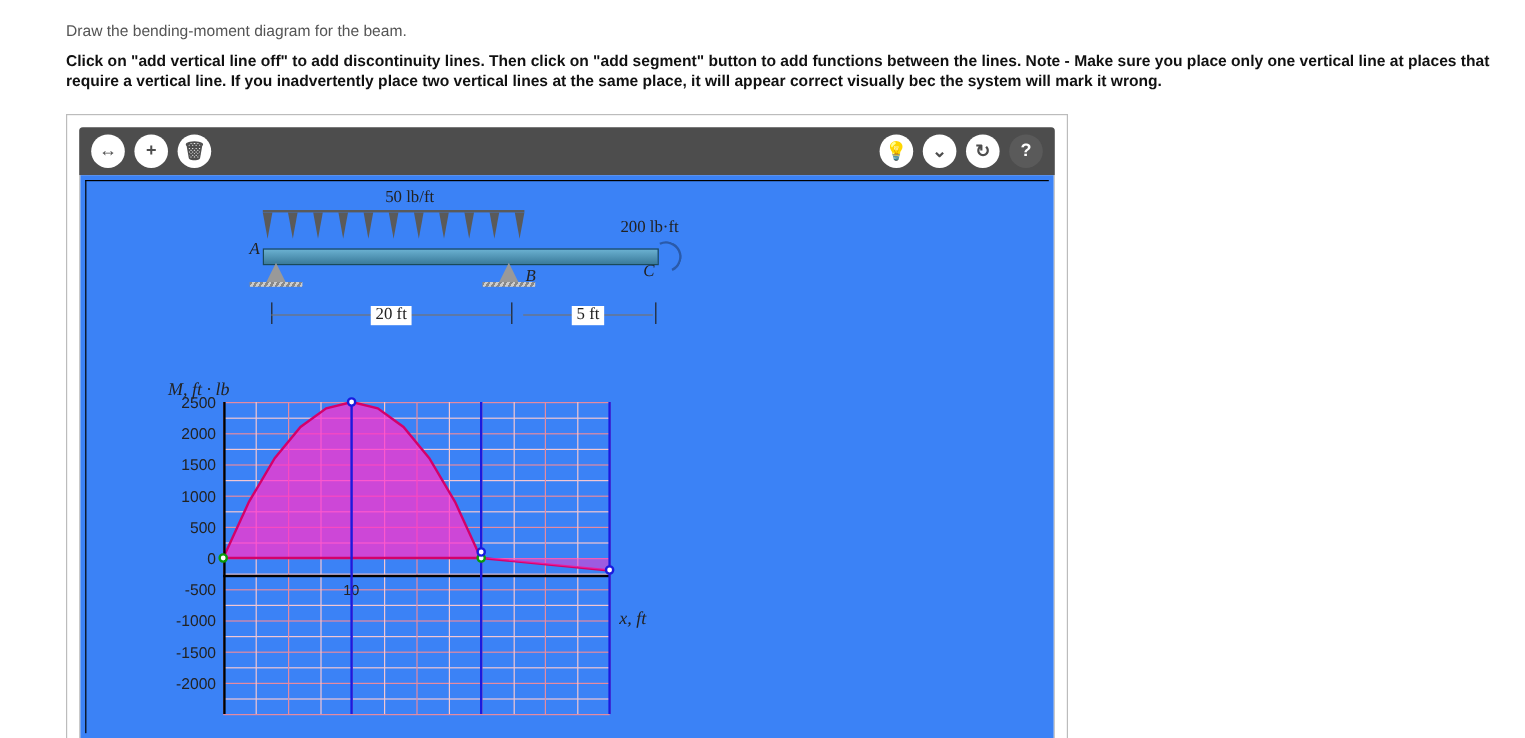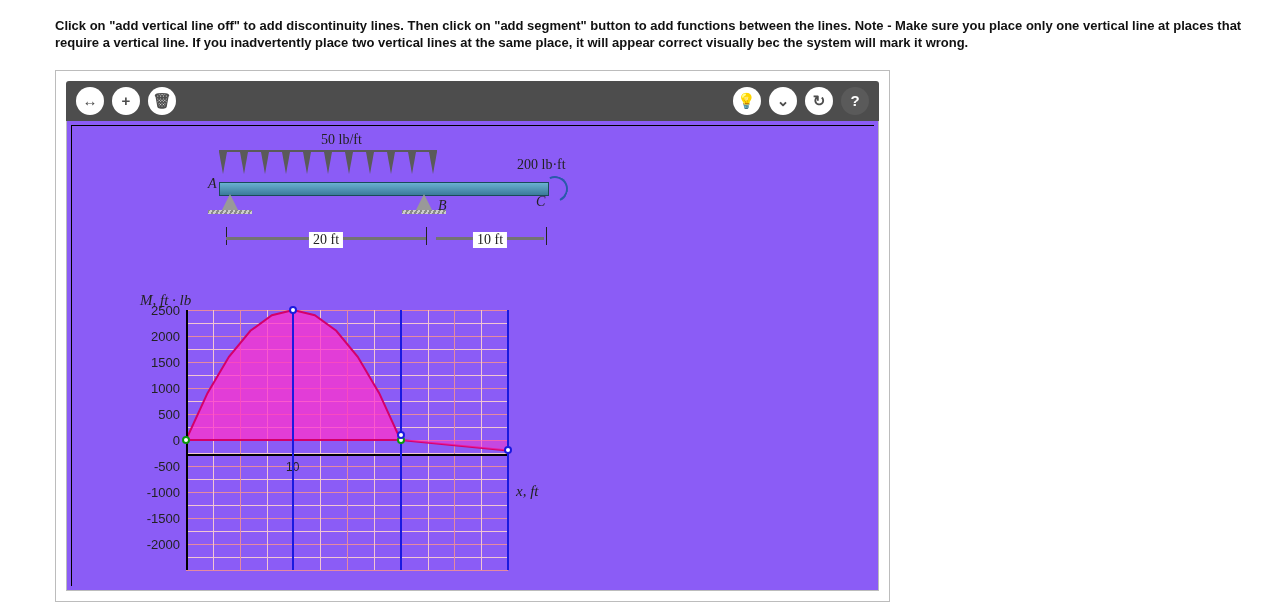--- a/index.html
+++ b/index.html
@@ -8,40 +8,40 @@
   .instruction-1 { color: #555; margin-bottom: 10px; }
   .instruction-2 { color: #111; font-weight: bold; margin-bottom: 18px; line-height: 1.3; }
   .widget-frame { border: 1px solid #bcbcbc; width: 835px; padding: 10px; }
   .toolbar { background: #4d4d4d; height: 40px; border-radius: 3px 3px 0 0; display: flex; align-items: center; padding: 0 10px; }
   .tb-left { display: flex; gap: 8px; }
   .tb-right { display: flex; gap: 8px; margin-left: auto; }
   .tb-btn { width: 28px; height: 28px; border-radius: 50%; background: #fff; color: #4d4d4d; display: flex; align-items: center; justify-content: center; font-size: 15px; font-weight: bold; cursor: pointer; border: none; }
   .tb-btn.dark { background: #5a5a5a; color: #fff; }
   .work-area { display: flex; border: 1px solid #bcbcbc; border-top: none; height: 470px; }
   .sidebar { width: 250px; background: #e6e6e6; border-right: 1px solid #bcbcbc; display: flex; align-items: flex-start; justify-content: center; color: #111; padding-top: 170px; }
-  .canvas { flex: 1; background: #8b5cf6; position: relative; overflow: hidden; }
+  .canvas { flex: 1; background: #3b82f6; position: relative; overflow: hidden; }
   .canvas-inner { border-left: 1px solid #000; border-top: 1px solid #000; margin: 4px; height: calc(100% - 8px); padding: 6px 4px; }
   
   .beam-area { position: relative; height: 160px; margin: 0 60px; font-family: "Times New Roman", serif; font-style: italic; font-size: 14px; }
   .load-label { position: absolute; left: 185px; top: 0; font-style: normal; font-family: "Times New Roman", serif; }
   .moment-label { position: absolute; left: 340px; top: 25px; font-style: normal; font-family: "Times New Roman", serif; margin-left: 41px; }
   .dist-load { position: absolute; left: 83px; top: 18px; width: 218px; height: 30px; border-top: 2px solid #5a5a5a; display: flex; justify-content: space-between; }
   .dist-load span { width: 0; height: 0; border-left: 4px solid transparent; border-right: 4px solid transparent; border-top: 22px solid #5a5a5a; position: relative; top: 0; }
   .beam-bar { position: absolute; left: 83px; top: 50px; width: 330px; height: 14px; background: linear-gradient(#6ab0d0, #3a7a9a); border: 1px solid #1a4a5a; }
   .lbl-A { position: absolute; left: 72px; top: 44px; font-style: italic; }
   .lbl-B { position: absolute; left: 302px; top: 66px; font-style: italic; }
   .lbl-C { position: absolute; left: 400px; top: 62px; font-style: italic; }
   .support { position: absolute; top: 62px; width: 0; height: 0; border-left: 8px solid transparent; border-right: 8px solid transparent; border-bottom: 16px solid #999; }
   .support.s1 { left: 86px; }
   .support.s2 { left: 280px; }
   .ground { position: absolute; top: 78px; width: 44px; height: 4px; background: repeating-linear-gradient(120deg, #888, #888 2px, #ccc 2px, #ccc 4px); }
   .ground.g1 { left: 72px; }
   .ground.g2 { left: 266px; }
   .moment-arc { position: absolute; left: 406px; top: 44px; width: 26px; height: 26px; border: 2px solid #2a5aaa; border-left-color: transparent; border-bottom-color: transparent; border-radius: 50%; transform: rotate(20deg); }
-  .dim-line { position: absolute; top: 105px; border-top: 3px solid #737373; height: 0; }
+  .dim-line { position: absolute; top: 105px; border-top: 1px solid #737373; height: 0; }
   .dim-line .dim-text { position: absolute; left: 50%; transform: translateX(-50%); top: -8px; background: #fff; padding: 0 4px; font-style: normal; font-family: "Times New Roman", serif; }
   .dim-line.d1 { left: 90px; width: 200px; }
   .dim-line.d2 { left: 300px; width: 108px; }
   .dim-tick { position: absolute; top: 95px; width: 0; height: 18px; border-left: 1px solid #222; }
   .tick-a { left: 90px; } .tick-b { left: 290px; } .tick-c { left: 410px; }
   
   .chart-area { position: relative; height: 280px; margin: 0 0 0 20px; font-family: Arial, sans-serif; font-size: 12px; }
   .y-title { position: absolute; left: 44px; top: 0; font-style: italic; font-family: "Times New Roman", serif; font-size: 15px; }
   .x-title { position: absolute; left: 420px; top: 155px; font-style: italic; font-family: "Times New Roman", serif; font-size: 15px; margin-top: 36px; }
   .axis-y { position: absolute; left: 90px; top: 18px; height: 260px; width: 2px; background: #000; }
@@ -57,20 +57,21 @@
   .grid .v.minor { background: #f2c6d2; }
   .series-fill { position: absolute; left: 90px; top: 18px; width: 322px; height: 260px; pointer-events: none; }
   .vline-user { position: absolute; top: 18px; height: 260px; width: 2px; background: #1a1adf; }
   .endpoint { position: absolute; width: 8px; height: 8px; border: 2px solid #1a1adf; background: #fff; border-radius: 50%; transform: translate(-50%,-50%); }
   .endpoint.green { border-color: #0a9a0a; }
 </style>
 </head>
 <body>
 
 <div class="page">
+  <div class="instruction-1">Draw the bending-moment diagram for the beam.</div>
   <div class="instruction-2">Click on "add vertical line off" to add discontinuity lines. Then click on "add segment" button to add functions between the lines.
 Note - Make sure you place only one vertical line at places that require a vertical line. If you inadvertently place two vertical lines at the same place, it will appear correct visually bec the system will mark it wrong.</div>
 
   <div class="widget-frame">
     <div class="toolbar">
       <div class="tb-left">
         <button class="tb-btn">↔</button>
         <button class="tb-btn">+</button>
         <button class="tb-btn">🗑</button>
       </div>
@@ -110,21 +111,21 @@
             <div class="ground g1"></div>
             <div class="ground g2"></div>
             <div class="moment-arc"></div>
             <div class="dim-tick tick-a"></div>
               <div class="dim-tick tick-b"></div>
               <div class="dim-tick tick-c"></div>
             <div class="dim-line d1">
                 <span class="dim-text">20 ft</span>
               </div>
             <div class="dim-line d2">
-                <span class="dim-text">10 ft</span>
+                <span class="dim-text">5 ft</span>
               </div>
           </div>
 
           <div class="chart-area">
             <div class="y-title">M, ft · lb</div>
             <div class="x-title">x, ft</div>
             <div class="grid" id="grid">
                 <div class="h" style="top: 260px;"></div>
                 <div class="h minor" style="top: 247px;"></div>
                 <div class="h" style="top: 234px;"></div>

